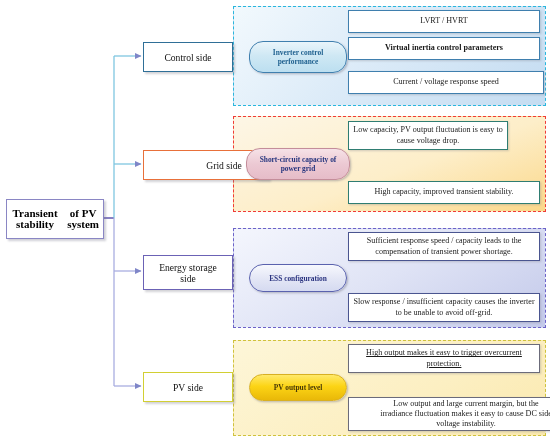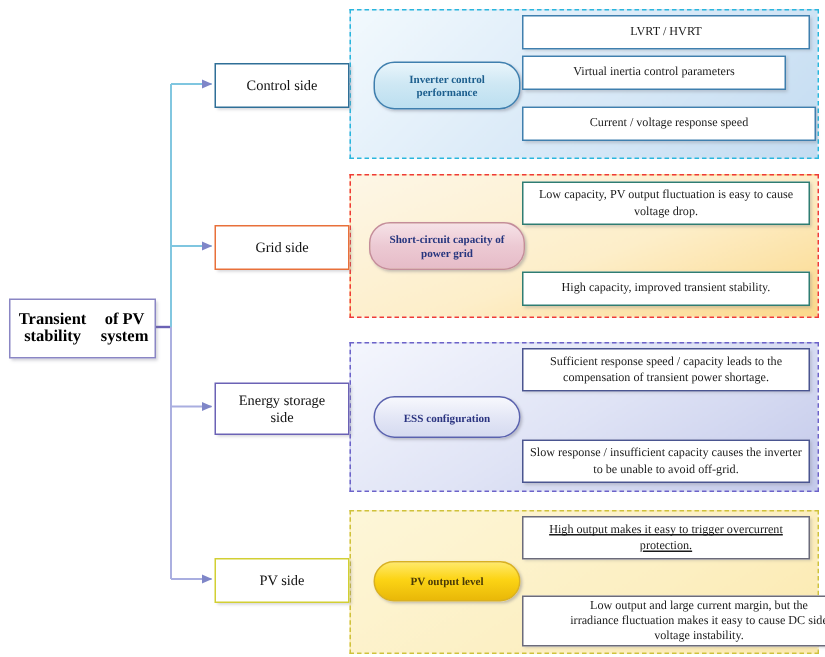--- a/index.html
+++ b/index.html
@@ -20,21 +20,21 @@
   }
 
   
   .cat-box{
     position:absolute;width:88px;height:28px;background:#fff;
     display:flex;align-items:center;justify-content:center;text-align:center;
     font-weight:normal;font-size:9.6px;line-height:11px;color:#111;
     box-shadow:1.5px 1.5px 2px rgba(130,130,140,.35);
   }
   #cat-control{left:143px;top:42px;border:1.3px solid #2f6f97;}
-  #cat-grid{left:143px;top:150px;border:1.3px solid #e8703a;}
+  #cat-grid{left:143px;top:150px;border:1.3px solid #e8703a;padding-left:36px;}
   #cat-ess{left:143px;top:255px;height:33px;border:1.3px solid #6b62b5;}
   #cat-pv{left:143px;top:372px;border:1.3px solid #d2cf33;}
 
   
   .panel{position:absolute;}
   #panel-control{left:233px;top:6px;width:311px;height:98px;
     border:1.6px dashed #29b6dd;
     background:linear-gradient(135deg,#f2f9fd 0%,#dcebf8 45%,#c4dcf1 100%);}
   #panel-grid{left:233px;top:116px;width:311px;height:94px;
     border:1.6px dashed #ef3b37;
@@ -67,24 +67,24 @@
   .leaf{position:absolute;background:#fff;display:flex;align-items:center;
     justify-content:center;text-align:center;font-size:8.1px;line-height:10.2px;
     color:#1a1a1a;padding:1px 4px;box-sizing:border-box;
     box-shadow:1.3px 1.3px 2px rgba(125,125,135,.35);}
   .leaf.blue{border:1px solid #3f7fae;}
   .leaf.teal{border:1px solid #2f7d72;}
   .leaf.navy{border:1px solid #4a5590;}
   .leaf.grey{border:1px solid #6b6b7a;}
 
   #leaf-c1{left:348px;top:10px;width:192px;height:23px;}
-  #leaf-c2{left:348px;top:37px;width:176px;height:23px;}
+  #leaf-c2{left:348px;top:37px;width:192px;height:23px;font-weight:bold;}
   #leaf-c3{left:348px;top:71px;width:196px;height:23px;}
 
-  #leaf-g1{left:348px;top:121px;width:192px;height:29px;}
+  #leaf-g1{left:348px;top:121px;width:160px;height:29px;}
   #leaf-g2{left:348px;top:181px;width:192px;height:23px;}
 
   #leaf-e1{left:348px;top:232px;width:192px;height:29px;}
   #leaf-e2{left:348px;top:293px;width:192px;height:29px;}
 
   #leaf-p1{left:348px;top:344px;width:192px;height:29px;text-decoration:underline;}
   #leaf-p2{left:348px;top:397px;width:212px;height:34px;padding-left:28px;}
 </style>
 </head>
 <body>

